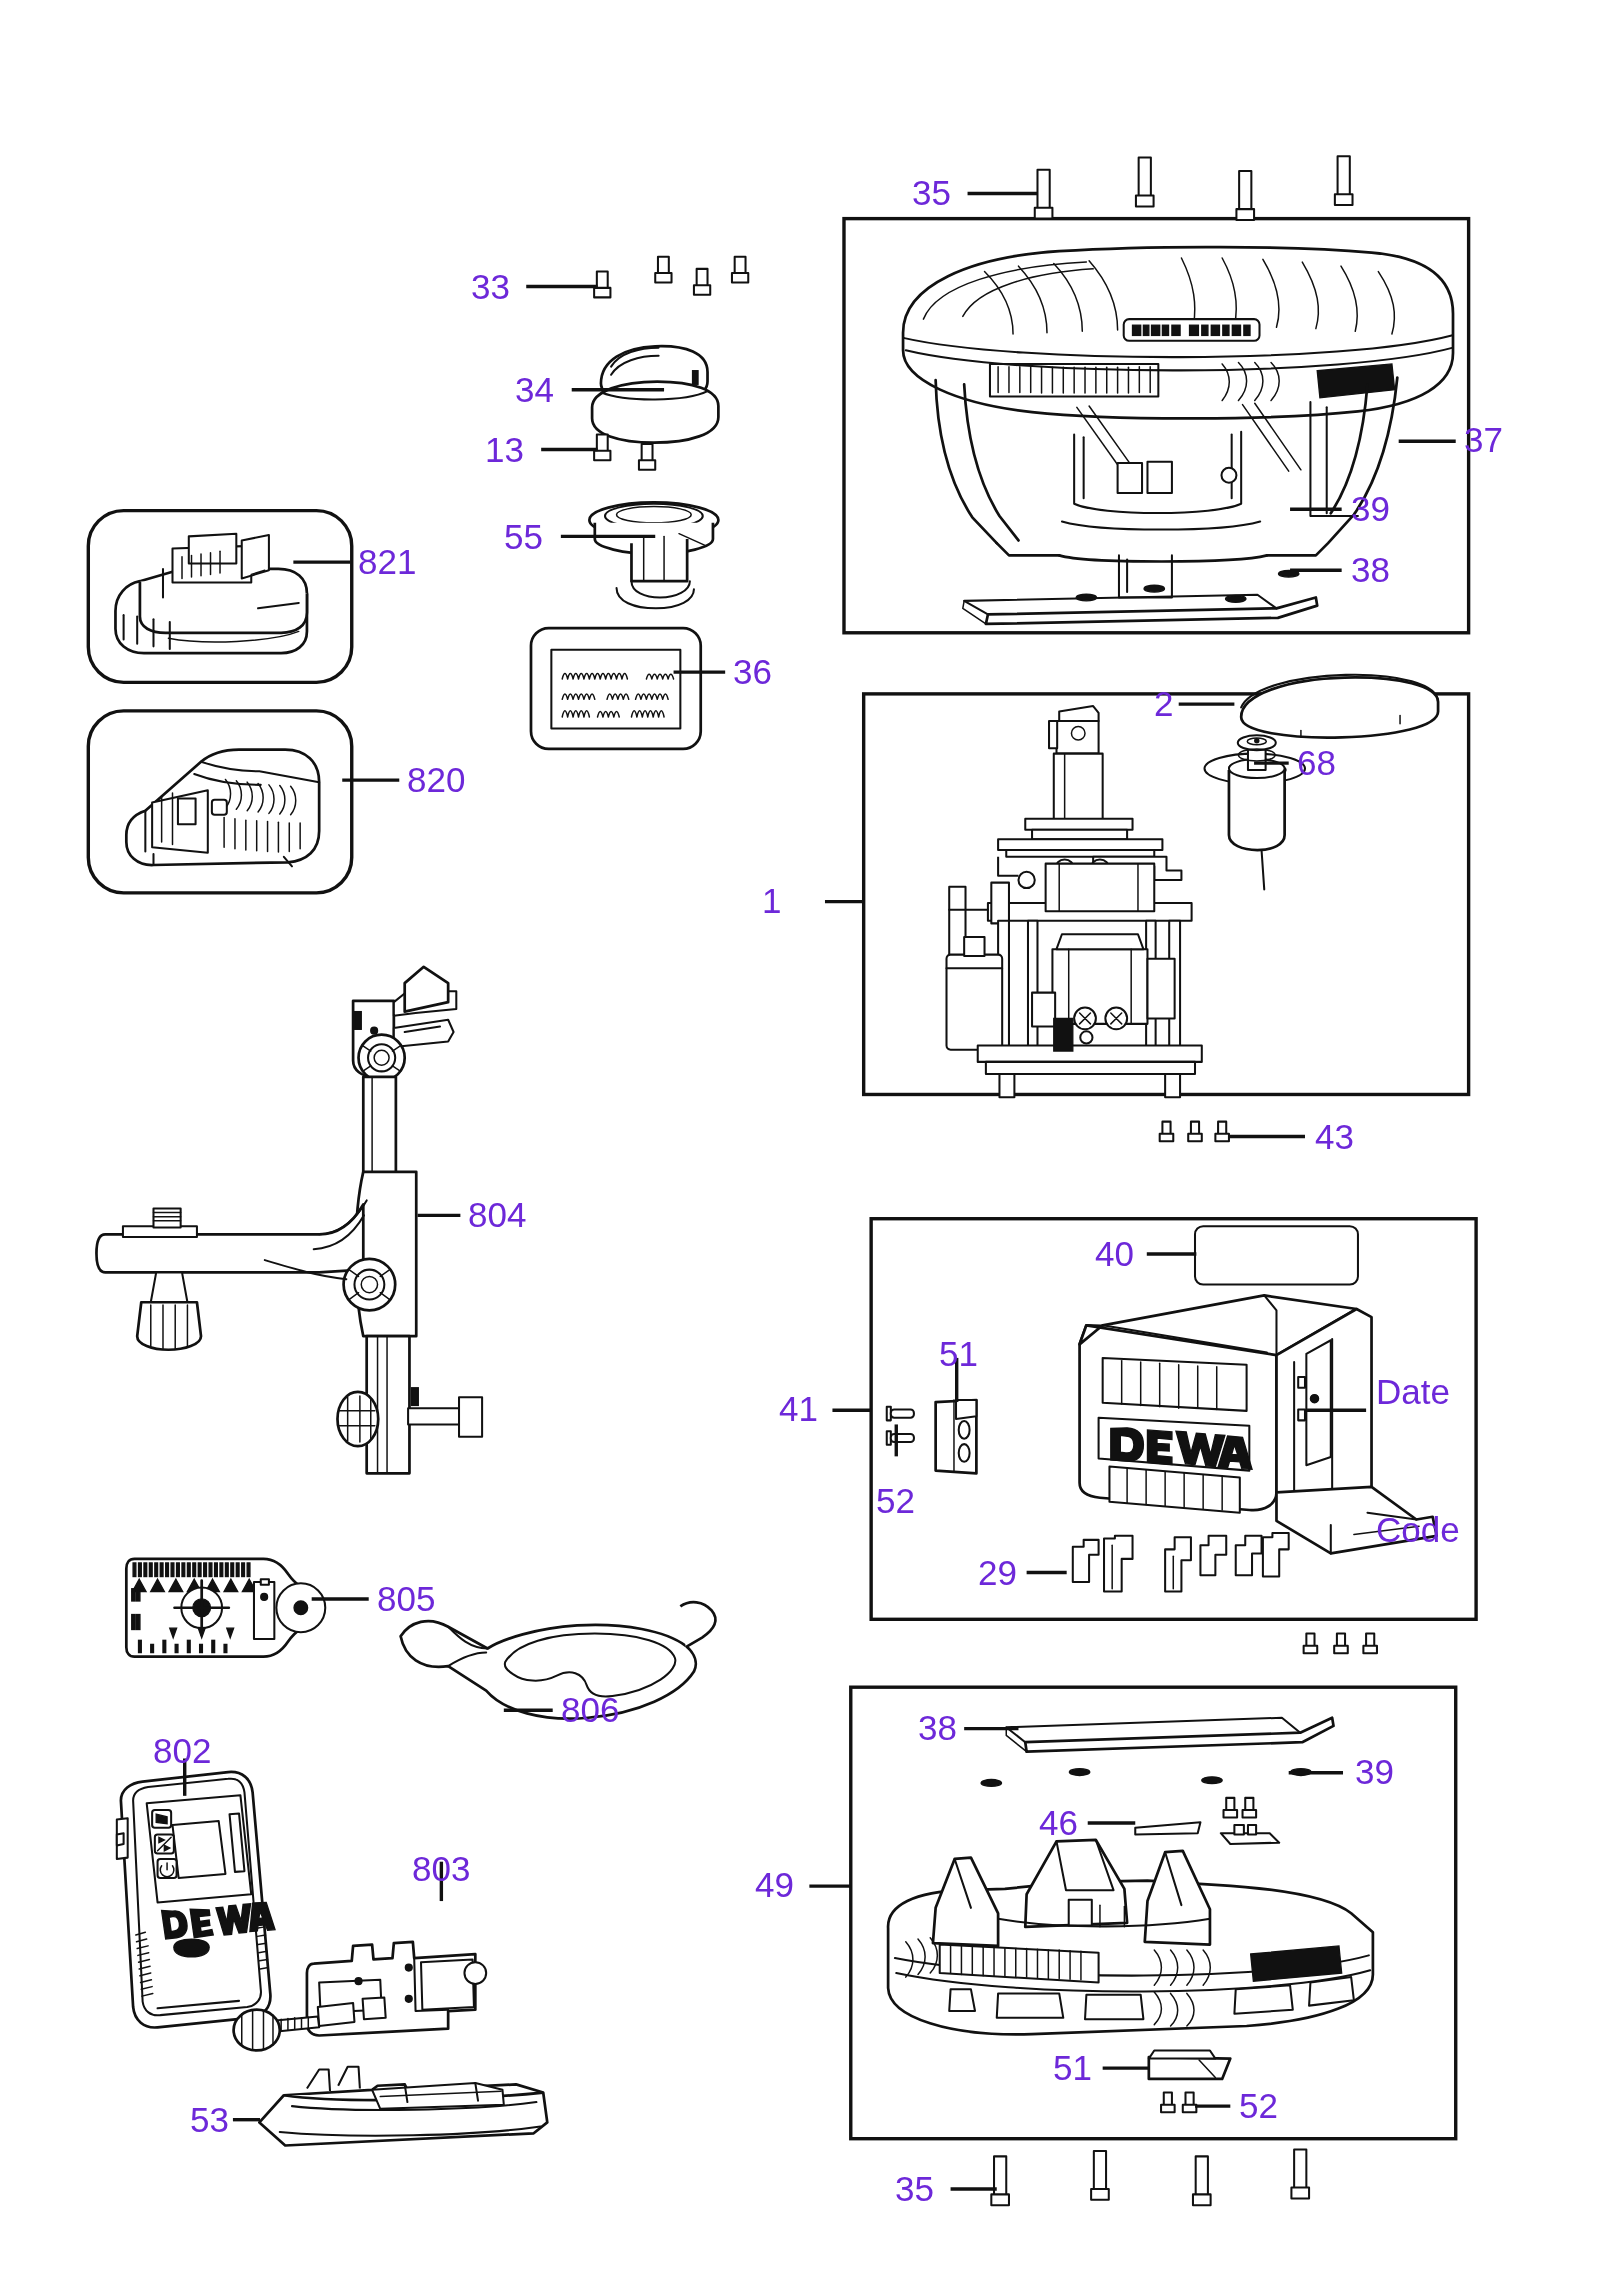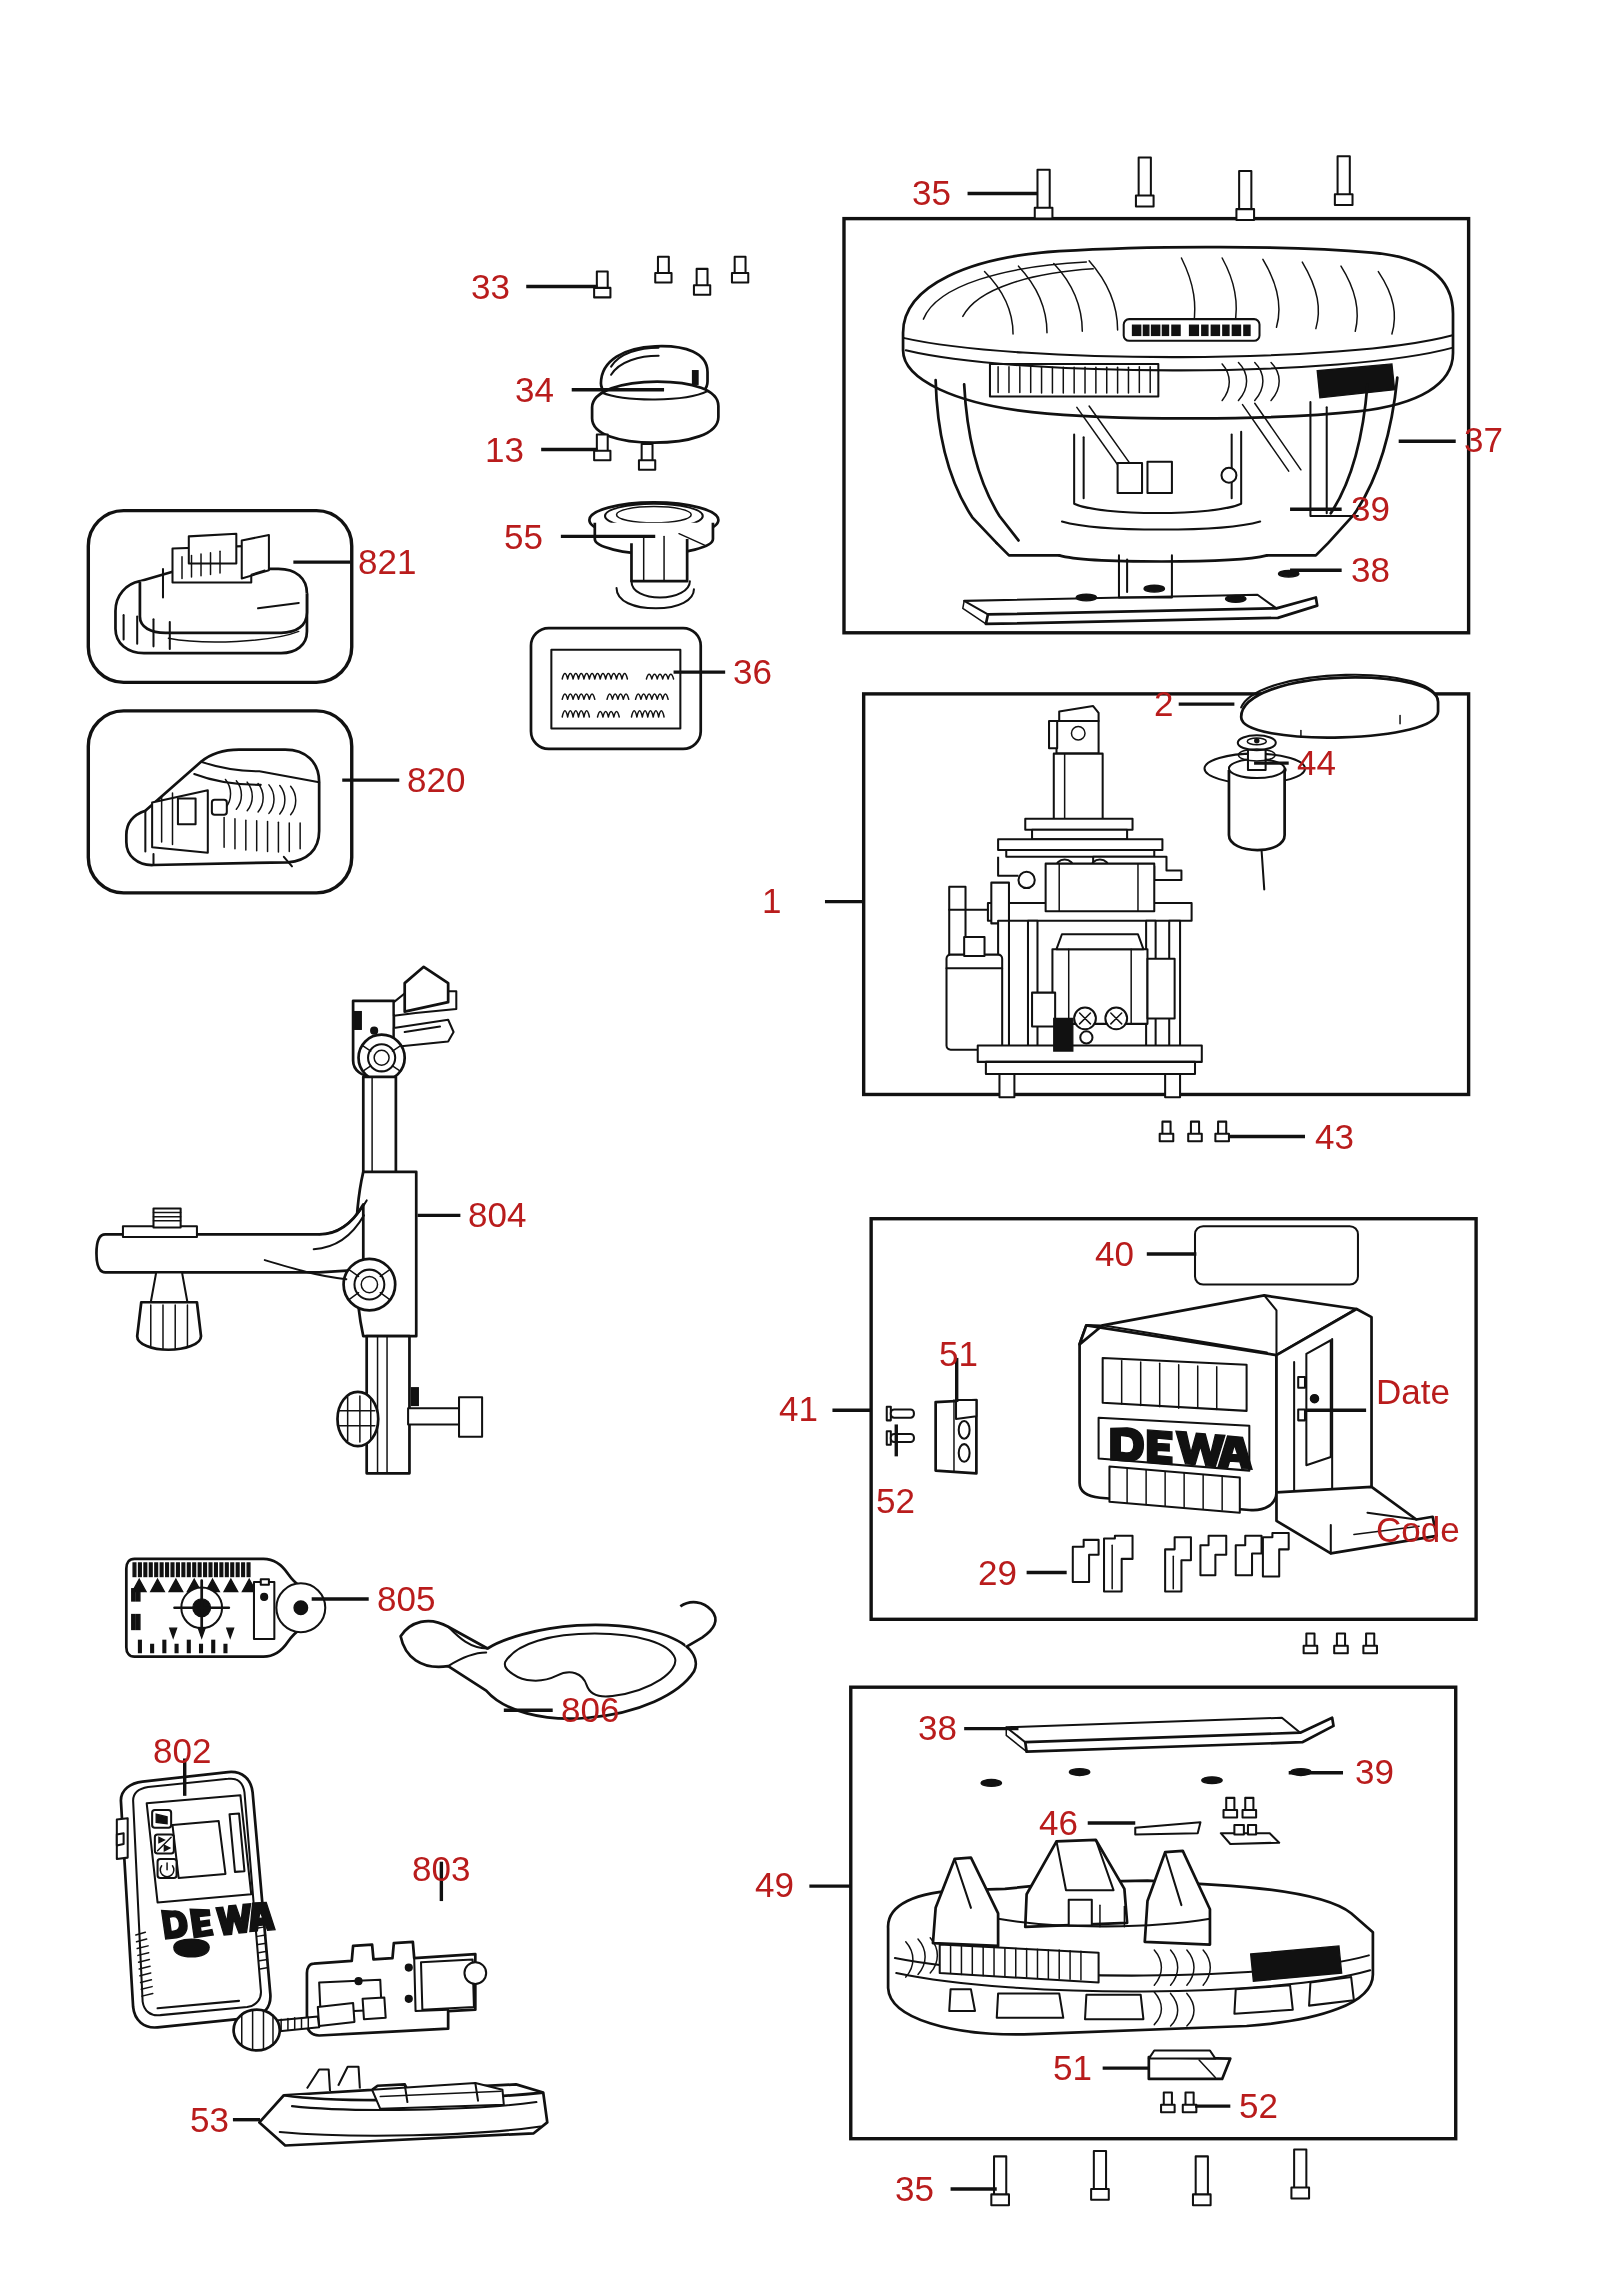--- a/index.html
+++ b/index.html
@@ -14,21 +14,21 @@
     height:2284px;
     background:#ffffff;
     overflow:hidden;
   }
   svg#canvas{position:absolute;left:0;top:0;width:1616px;height:2284px;}
   .callout{
     position:absolute;
     font-family:"Liberation Sans", sans-serif;
     font-size:35px;
     font-weight:400;
-    color:#b91c1c;
+    color:#6d28d9;
     letter-spacing:0px;
     white-space:nowrap;
     line-height:1.05;
   }
 </style>
 </head>
 <body>
 
 <div id="sheet">
 
@@ -843,21 +843,21 @@
   <div class="callout" style="left:515px;top:372px;">34</div>
   <div class="callout" style="left:485px;top:432px;">13</div>
   <div class="callout" style="left:504px;top:519px;">55</div>
   <div class="callout" style="left:358px;top:544px;">821</div>
   <div class="callout" style="left:733px;top:654px;">36</div>
   <div class="callout" style="left:1464px;top:422px;">37</div>
   <div class="callout" style="left:1351px;top:491px;">39</div>
   <div class="callout" style="left:1351px;top:552px;">38</div>
   <div class="callout" style="left:407px;top:762px;">820</div>
   <div class="callout" style="left:1154px;top:686px;">2</div>
-  <div class="callout" style="left:1297px;top:745px;">44</div>
+  <div class="callout" style="left:1297px;top:745px;">68</div>
   <div class="callout" style="left:762px;top:883px;">1</div>
   <div class="callout" style="left:1315px;top:1119px;">43</div>
   <div class="callout" style="left:468px;top:1197px;">804</div>
   <div class="callout" style="left:1095px;top:1236px;">40</div>
   <div class="callout" style="left:939px;top:1336px;">51</div>
   <div class="callout" style="left:779px;top:1391px;">41</div>
   <div class="callout" style="left:876px;top:1483px;">52</div>
   <div class="callout" style="left:1376px;top:1374px;text-align:center;">Date</div>
   <div class="callout" style="left:1376px;top:1488px;margin-top:24px;">Code</div>
   <div class="callout" style="left:978px;top:1555px;">29</div>

